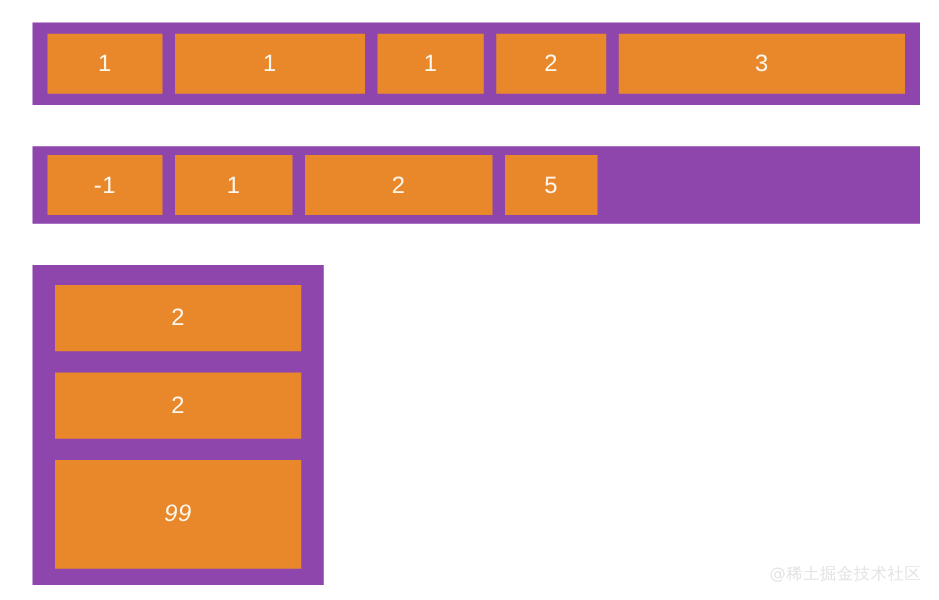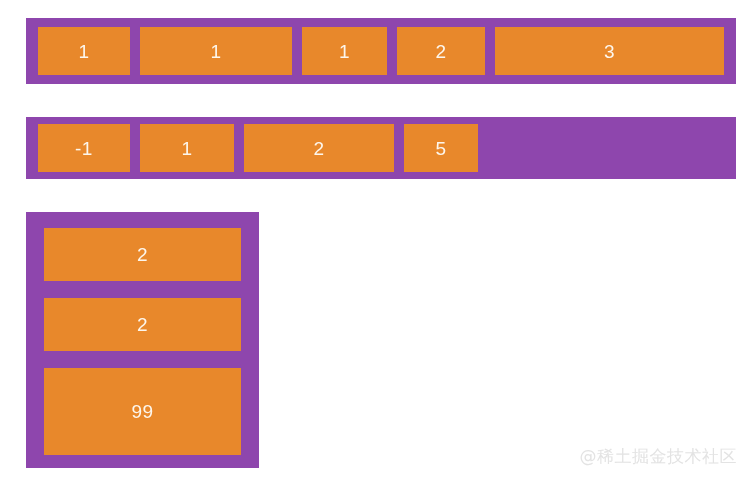--- a/index.html
+++ b/index.html
@@ -101,29 +101,29 @@
   .r2-i2 { flex: 0 0 94px; }
   .r2-i3 { flex: 0 0 150px; }
   .r2-i4 { flex: 0 0 74px; }
 
   
   #container-3 .flex-item { margin-bottom: 17px; width: 100%; }
   #container-3 .flex-item:last-child { margin-bottom: 0; }
 
   .r3-i1 { flex: 0 0 53px; }
   .r3-i2 { flex: 0 0 53px; }
-  .r3-i3 { flex: 0 0 87px; }
+  .r3-i3 { flex: 0 0 87px; font-style: italic; }
 
   
   .watermark {
     position: absolute;
     right: 14px;
     bottom: 12px;
     color: #e3e3e3;
-    font-size: 17px;
+    font-size: 13px;
     font-family: "DejaVu Sans", "Liberation Sans", sans-serif;
     letter-spacing: 0.5px;
     user-select: none;
     white-space: nowrap;
   }
 </style>
 </head>
 <body>
 
 <div class="stage">

